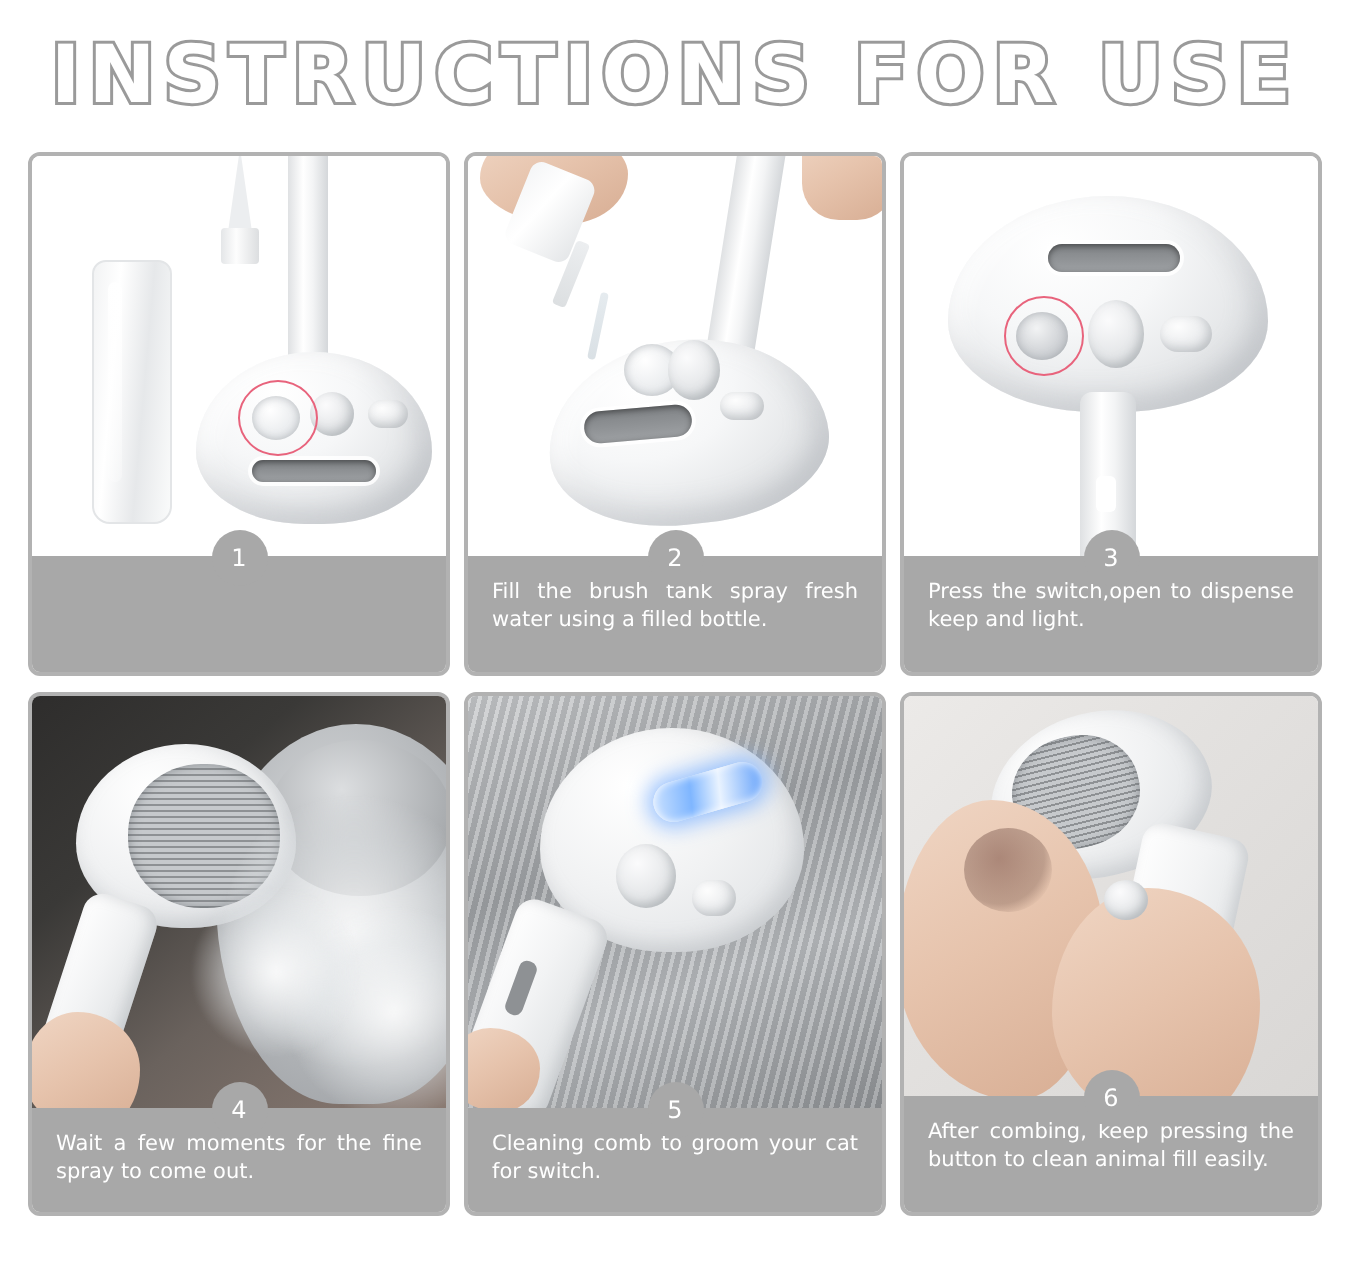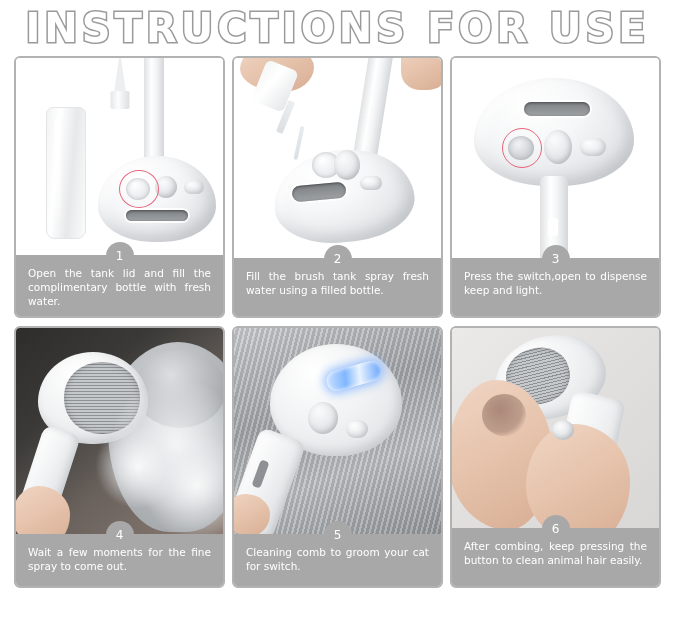--- a/index.html
+++ b/index.html
@@ -15,21 +15,21 @@
 
   .page {
     position: relative;
     width: 675px;
     height: 639px;
     background: #ffffff;
   }
 
   
   .title-bar {
-    height: 56px;
+    height: 76px;
     display: flex;
     align-items: center;
     justify-content: center;
   }
   .title-text {
     font-size: 40px;
     font-weight: bold;
     letter-spacing: 4px;
     color: #ffffff;
     -webkit-text-stroke: 3px #9a9a9a;
@@ -301,21 +301,20 @@
           <div class="dev-lid" style="left:110px; top:120px; width:24px; height:22px;"></div>
           <div class="dev-knob" style="left:139px; top:118px; width:22px; height:22px;"></div>
           <div class="dev-pill" style="left:168px; top:122px; width:20px; height:14px;"></div>
           <div class="dev-slot" style="left:110px; top:152px; width:62px; height:11px;"></div>
           <div class="hl-ring" style="left:103px; top:112px; width:40px; height:38px;"></div>
         </div>
       </div>
       <div class="caption tall">
         <div class="badge-mask"></div>
         <div class="badge">1</div>
-        <div class="caption-text">Open the tank lid and fill the complimentary bottle with fresh water.</div>
       </div>
     </div>
 
     <div class="panel row-top">
       <div class="photo">
         <div class="scene">
 
           <div class="hand soft" style="left:6px; top:-14px; width:74px; height:48px;"></div>
 
           <div style="position:absolute; left:24px; top:6px; width:34px; height:44px;
@@ -422,18 +421,18 @@
         <div style="position:absolute; left:30px; top:66px; width:44px; height:42px;
                     border-radius:50%;
                     background:radial-gradient(ellipse at 40% 36%, rgba(120,80,70,.55), rgba(90,60,52,.3) 60%, rgba(90,60,52,0) 78%);"></div>
 
         <div class="hand soft" style="left:74px; top:96px; width:104px; height:120px;"></div>
         <div class="dev-knob" style="left:100px; top:92px; width:22px; height:20px;"></div>
       </div>
       <div class="caption tall">
         <div class="badge-mask"></div>
         <div class="badge">6</div>
-        <div class="caption-text">After combing, keep pressing the button to clean animal hair easily.</div>
+        <div class="caption-text">After combing, keep pressing the button to clean animal fill easily.</div>
       </div>
     </div>
 
   </div>
 </div>
 
 </body></html>

